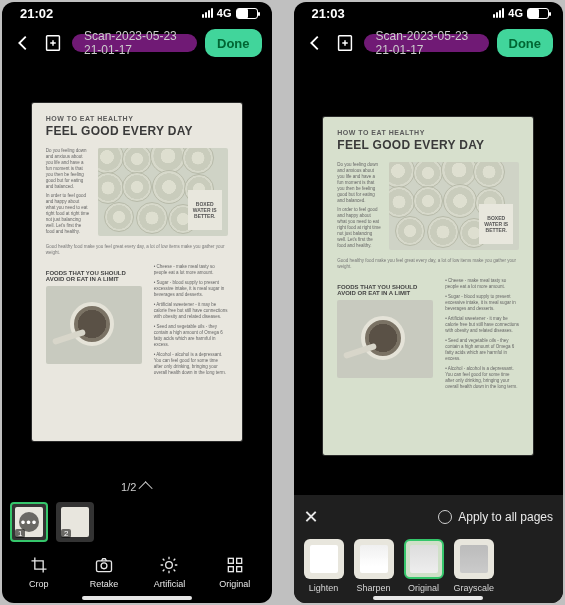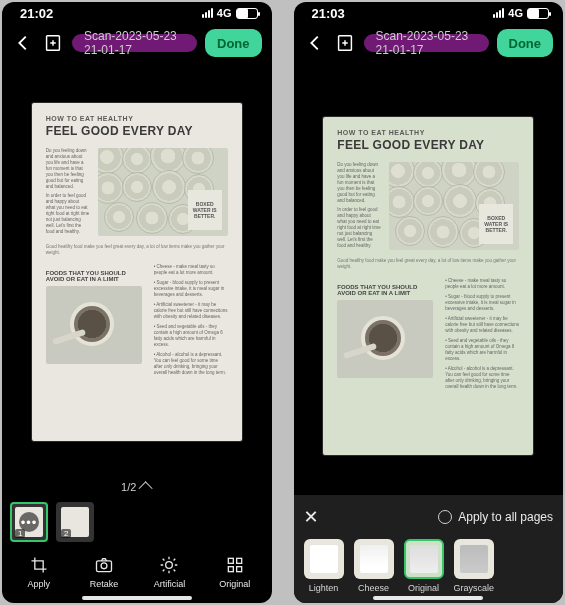--- a/index.html
+++ b/index.html
@@ -174,21 +174,21 @@
         <div class="num">2</div>
       </div>
     </div>
 
     <div class="tools">
       <div class="tool">
         <svg viewBox="0 0 24 24" fill="none" stroke="#e7e7e7" stroke-width="1.6">
             <path d="M7 3v14h14"></path>
             <path d="M3 7h14v14"></path>
           </svg>
-        <span>Apply</span>
+        <span>Crop</span>
       </div>
       <div class="tool">
         <svg viewBox="0 0 24 24" fill="none" stroke="#e7e7e7" stroke-width="1.6">
             <rect x="3" y="7" width="18" height="13" rx="2"></rect>
             <circle cx="12" cy="13" r="3.5"></circle>
             <path d="M9 7l1.5-2.5h3L15 7"></path>
           </svg>
         <span>Retake</span>
       </div>
       <div class="tool">
@@ -304,21 +304,21 @@
         <div class="filt">
             <div class="fthumb light">
               <div class="mini"></div>
             </div>
             <span>Lighten</span>
           </div>
         <div class="filt">
             <div class="fthumb sharp">
               <div class="mini"></div>
             </div>
-            <span>Cheese</span>
+            <span>Sharpen</span>
           </div>
         <div class="filt">
             <div class="fthumb sel">
               <div class="mini"></div>
             </div>
             <span>Original</span>
           </div>
         <div class="filt">
             <div class="fthumb gray">
               <div class="mini"></div>

